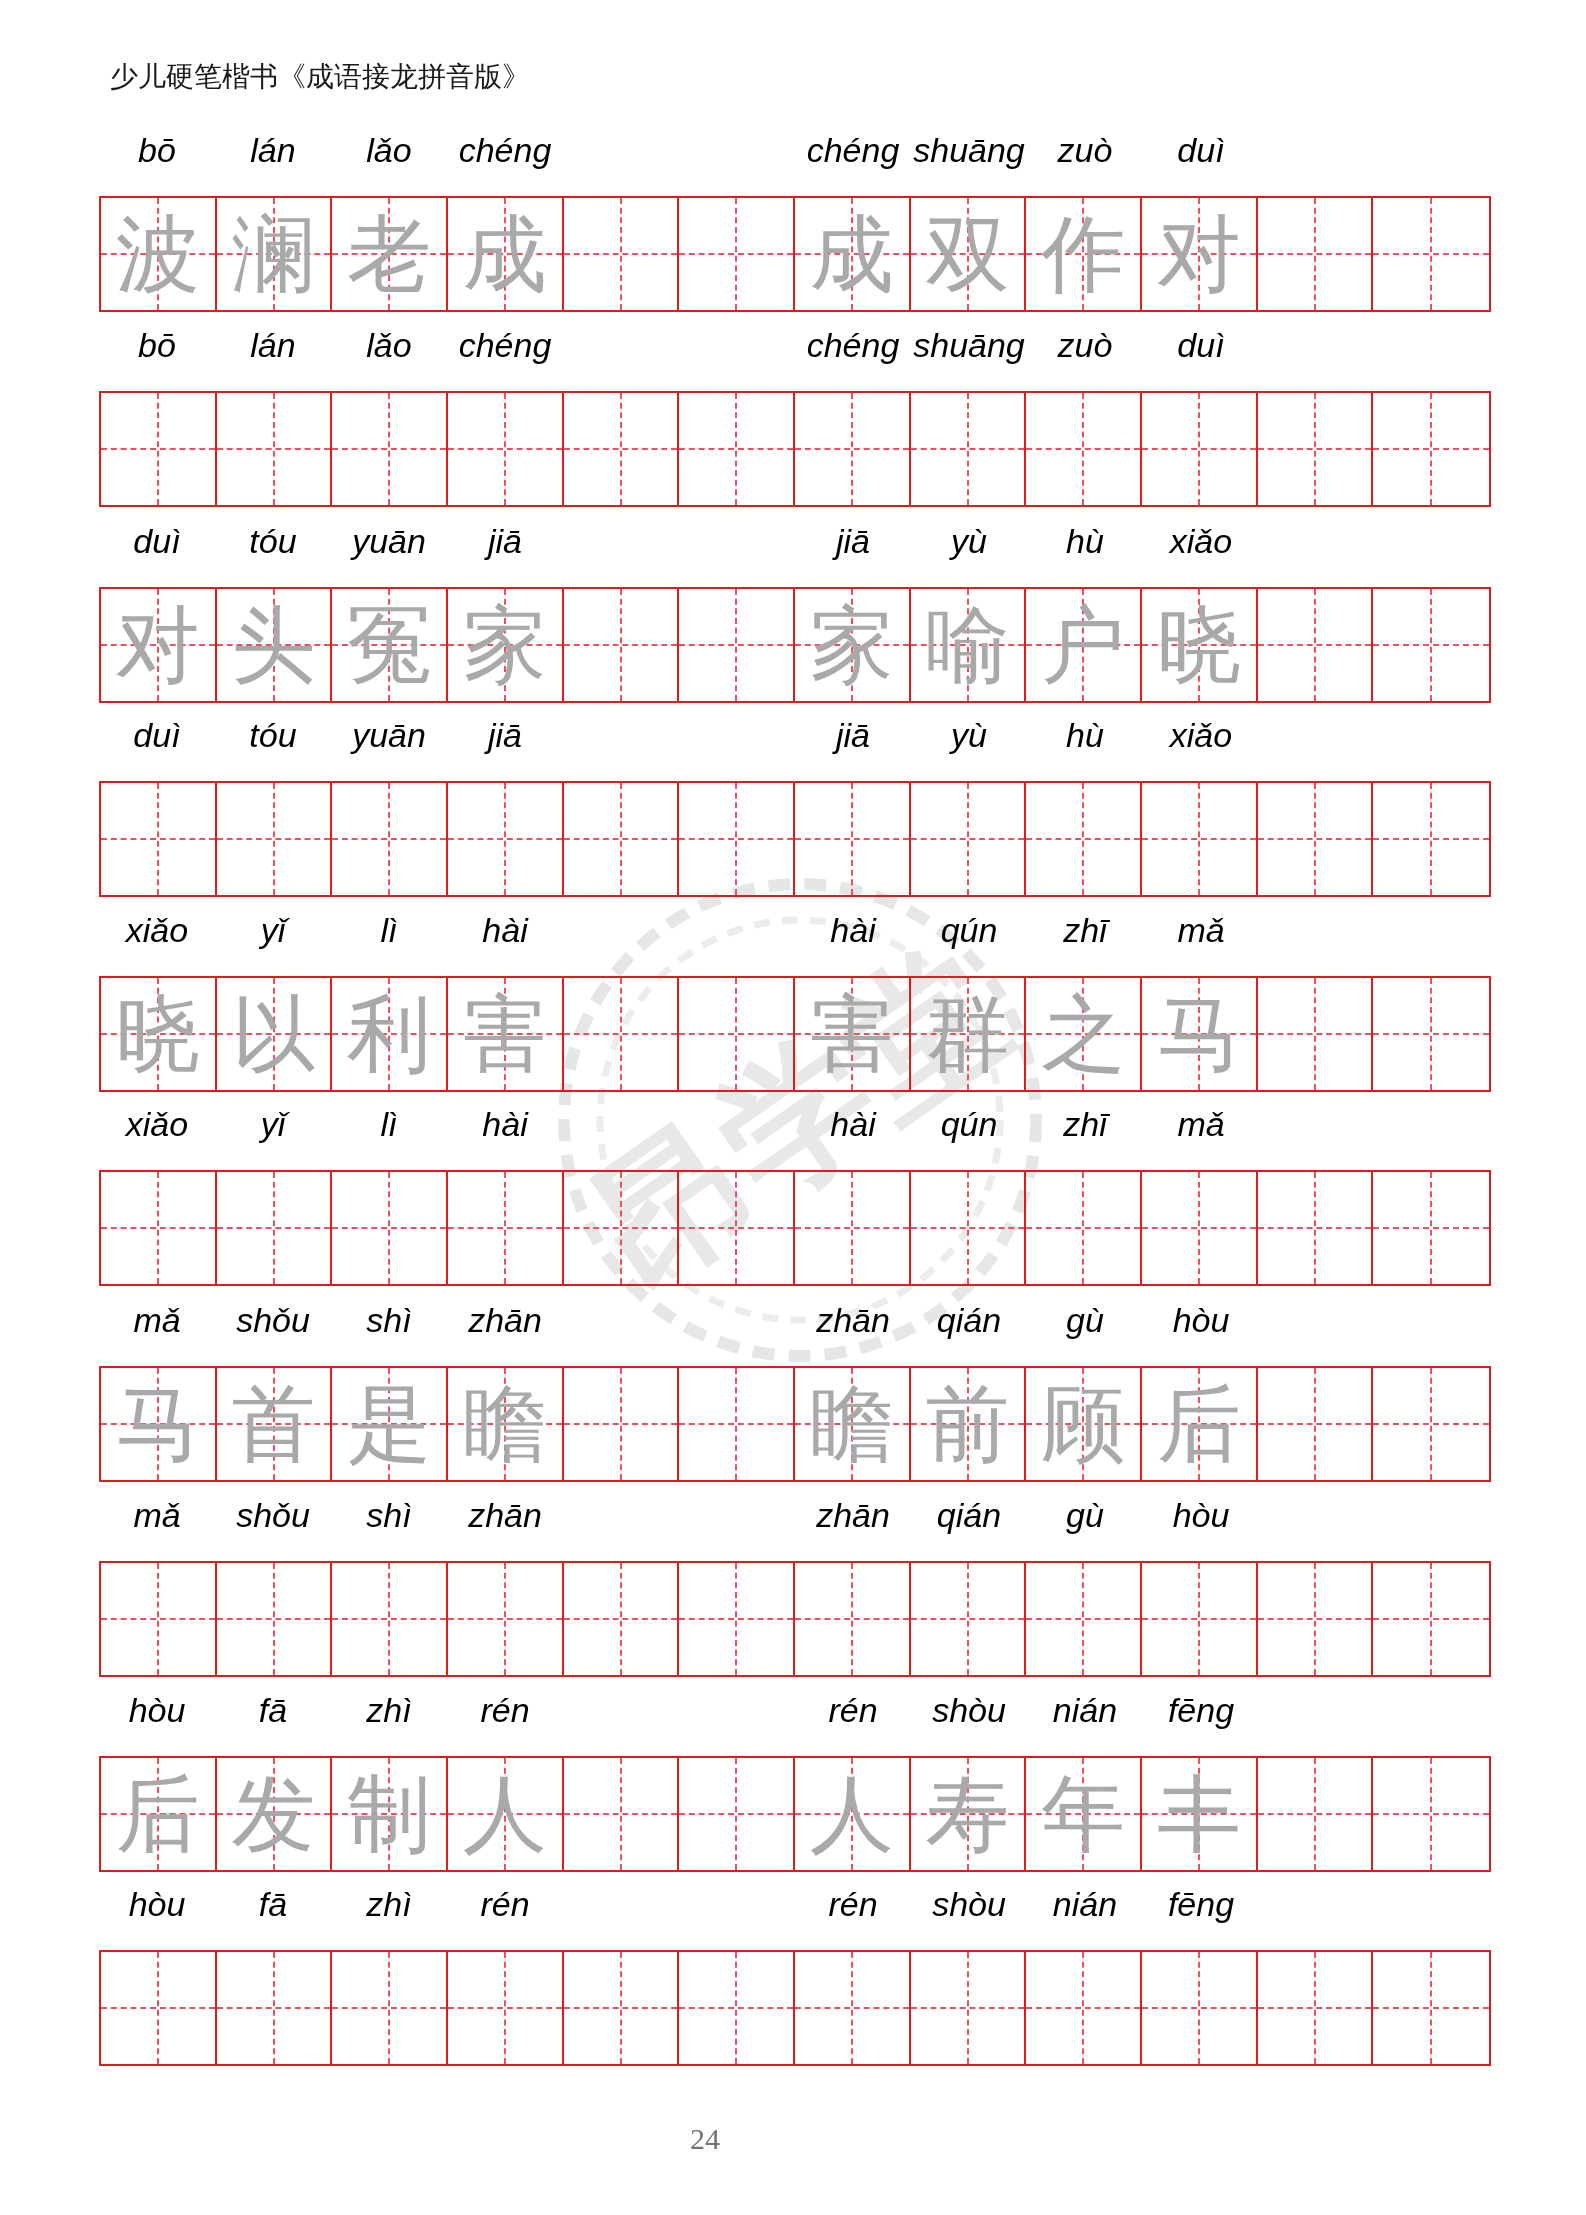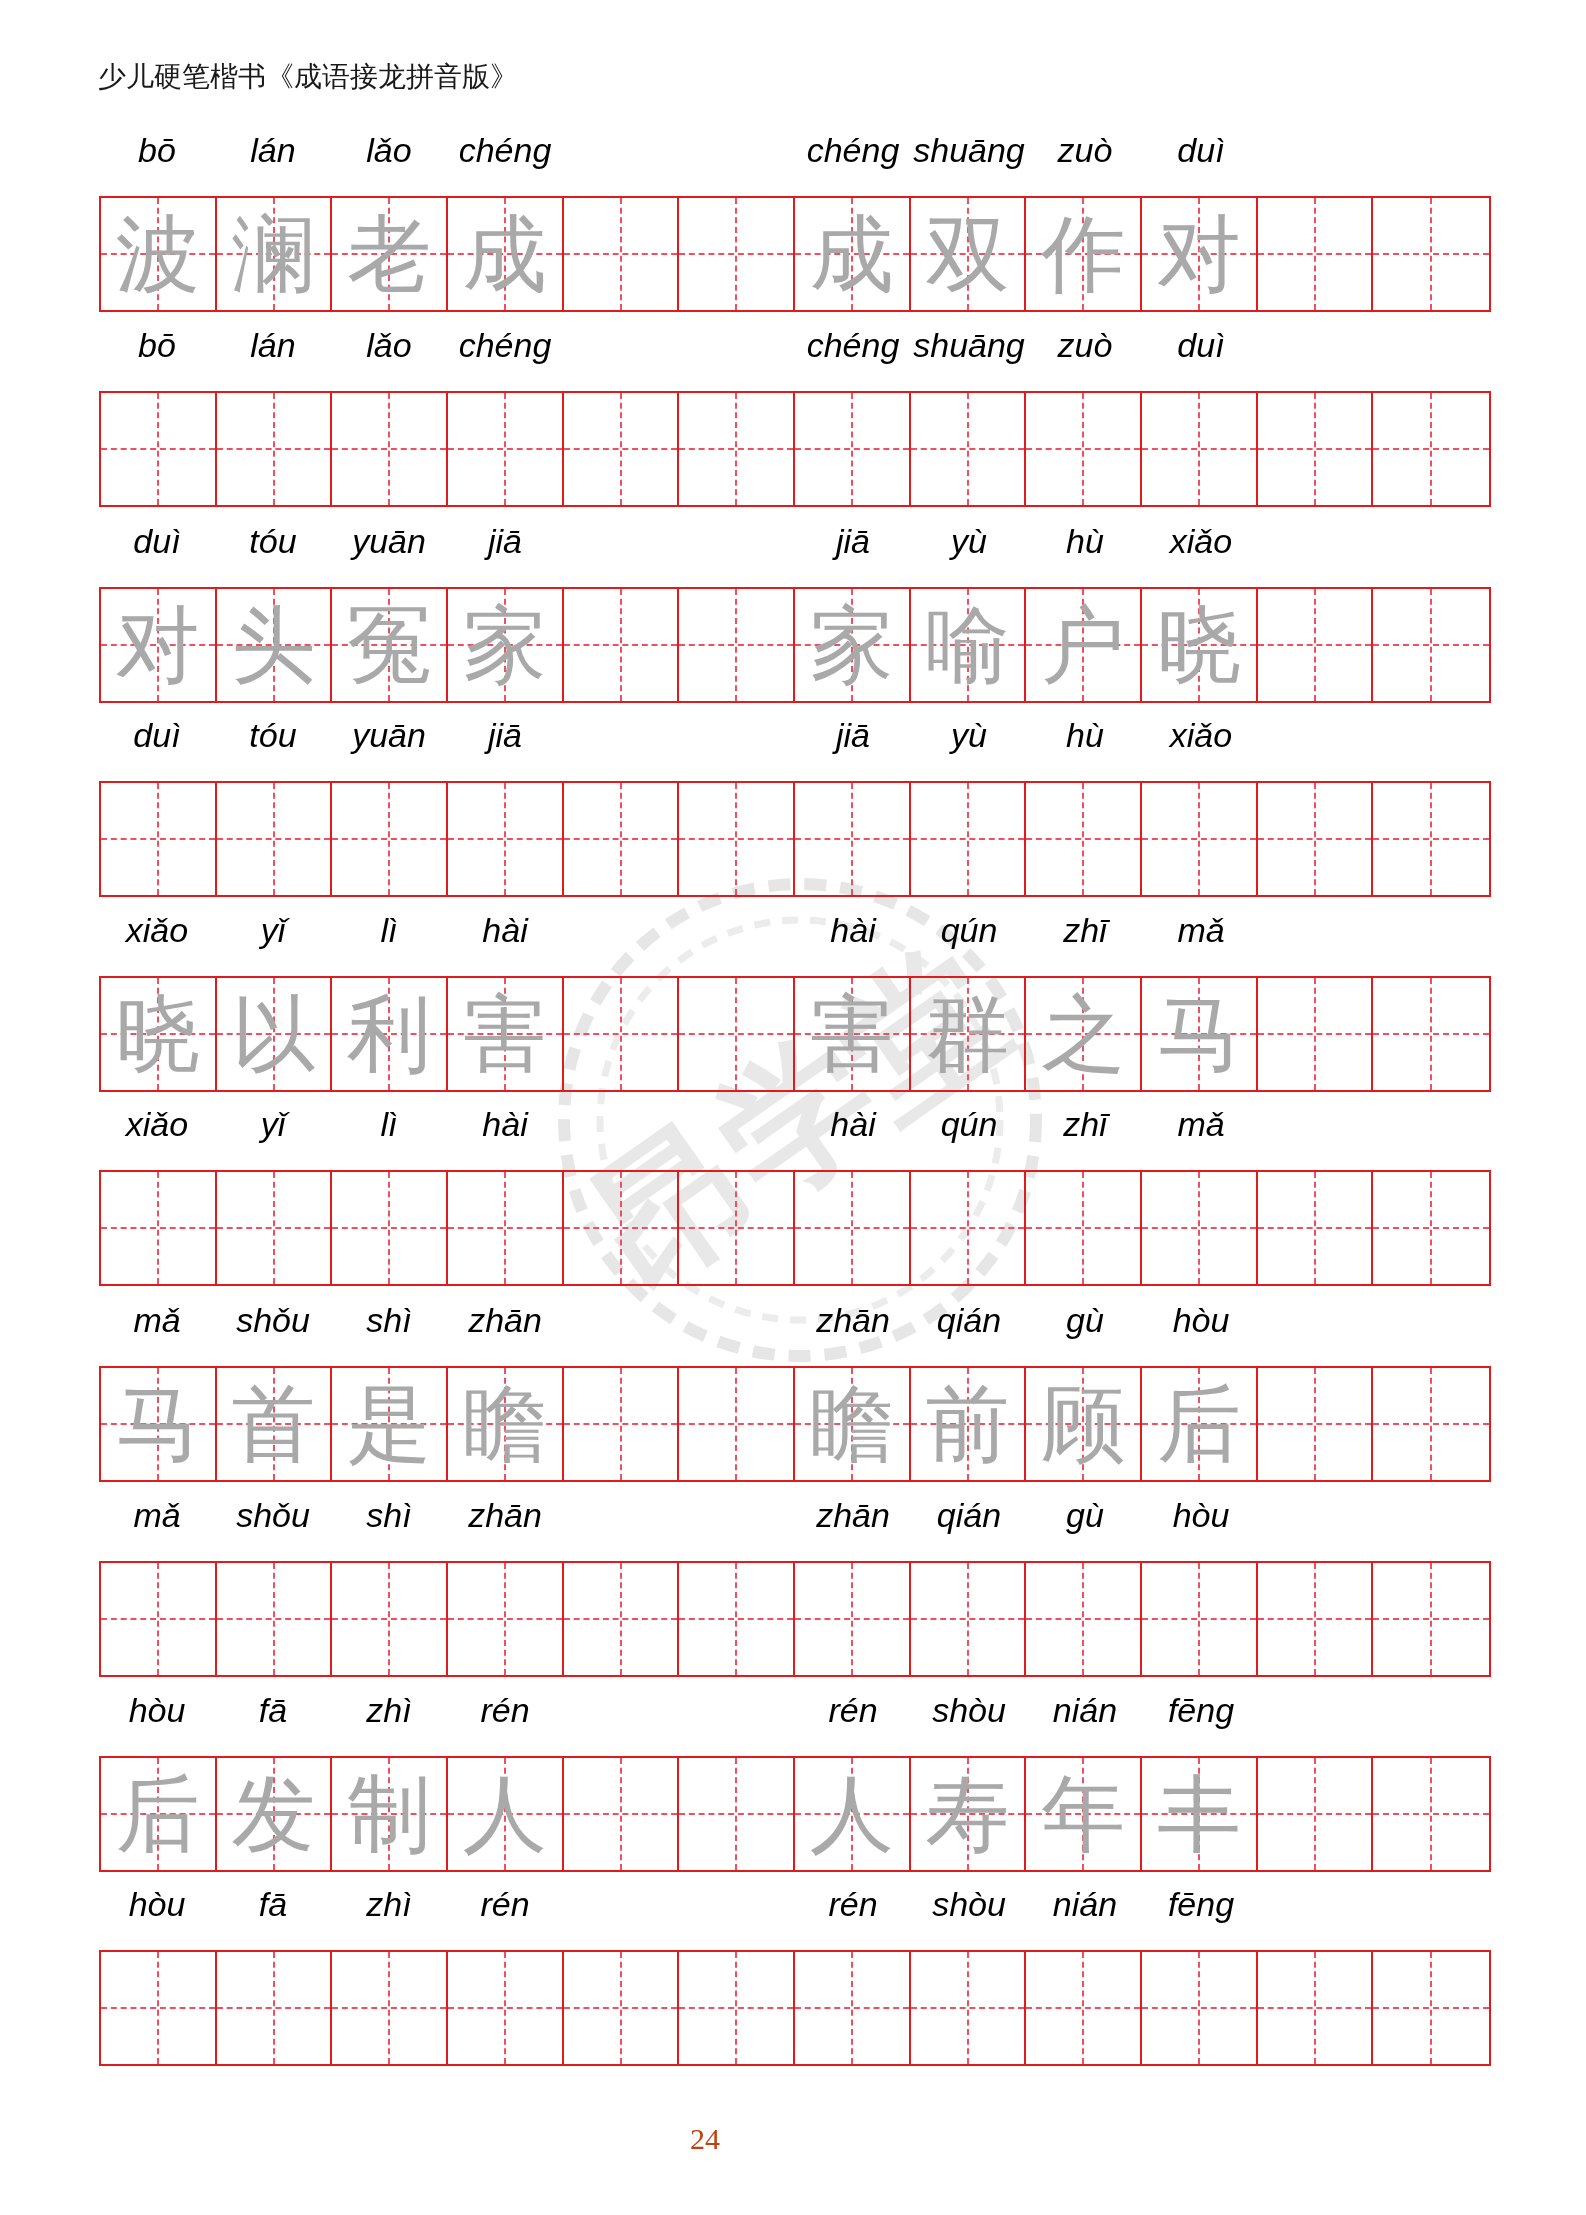--- a/index.html
+++ b/index.html
@@ -1,21 +1,21 @@
 <!DOCTYPE html>
 <html><head>
 <meta charset="utf-8">
 <style>
   html, body { margin: 0; padding: 0; background: #ffffff; }
   body { width: 1586px; height: 2215px; position: relative; overflow: hidden;
          font-family: "DejaVu Sans", sans-serif; }
-  .header { position: absolute; left: 98px; top: 58px; font-size: 28px; color: #1a1a1a;
+  .header { position: absolute; left: 110px; top: 58px; font-size: 28px; color: #1a1a1a;
             font-family: "DejaVu Serif", serif; letter-spacing: 0px; }
   .page-number { position: absolute; left: 0; width: 1410px; top: 2122px; text-align: center;
-                 font-size: 30px; color: #c2410c; font-family: "Liberation Serif", serif; }
+                 font-size: 30px; color: #737373; font-family: "Liberation Serif", serif; }
   .watermark { position: absolute; left: 548px; top: 868px; width: 504px; height: 504px;
                pointer-events: none; z-index: 0; }
   .row { position: absolute; left: 99px; width: 1392px; height: 195px; z-index: 1; }
   .pinyin-line { position: absolute; left: 0; top: 0; width: 1392px; height: 60px; font-style: italic; }
   .py { position: absolute; top: 0; width: 116px; text-align: center; font-size: 34px;
         color: #000000; font-family: "Liberation Sans", sans-serif; line-height: 60px; white-space: nowrap; }
   .grid { position: absolute; left: 0; top: 76px; width: 1392px; height: 116px;
           display: flex; border: 2px solid #e01b1b; box-sizing: border-box; }
   .cell { position: relative; width: 116px; height: 112px; box-sizing: border-box;
           border-right: 2px solid #e01b1b; }

